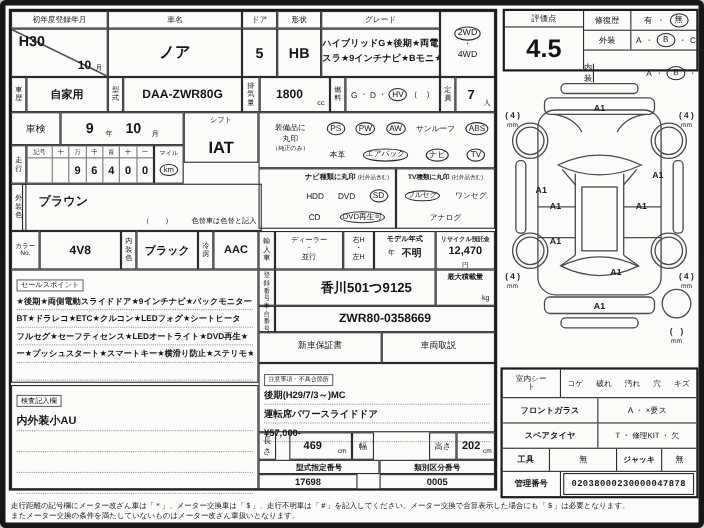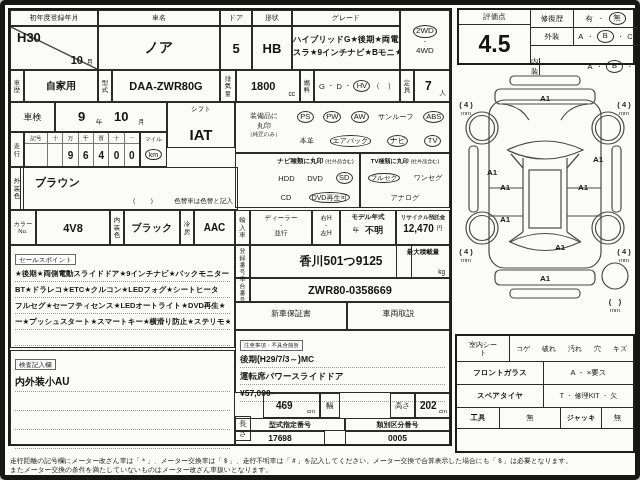--- a/index.html
+++ b/index.html
@@ -220,51 +220,51 @@
     </div>
     <div class="abs bd" style="left:330px;top:200px;width:56px;height:35px;">
       <div class="b ct" style="font-size:6.5px;height:13px;">モデル年式</div>
       <div class="ct" style="gap:6px;">
         <span style="font-size:6.5px;">年</span>
         <span class="b" style="font-size:9px;">不明</span>
       </div>
     </div>
     <div class="abs bd" style="left:386px;top:200px;width:54px;height:35px;">
       <div class="b ct" style="font-size:5.5px;height:12px;">リサイクル預託金</div>
-      <div class="ct" style="gap:3px;">
+      <div class="ct" style="gap:3px;flex-direction:column;">
         <span class="b" style="font-size:10px;">12,470</span>
         <span style="font-size:6px;">円</span>
       </div>
     </div>
 
     <div class="abs bd vlab" style="left:225px;top:235px;width:15px;height:33px;">
         <span class="vtxt" style="font-size:6px;line-height:7px;">登録番号</span>
       </div>
-    <div class="abs bd ct b" style="left:240px;top:235px;width:162px;height:33px;font-size:12px;padding-left:20px;">香川501つ9125</div>
+    <div class="abs bd ct b" style="left:240px;top:235px;width:146px;height:33px;font-size:12px;padding-left:20px;">香川501つ9125</div>
     <div class="abs bd" style="left:386px;top:235px;width:54px;height:33px;">
       <div class="b ct" style="font-size:6.5px;height:12px;">最大積載量</div>
       <span class="abs" style="right:4px;bottom:2px;font-size:6.5px;">kg</span>
     </div>
 
     <div class="abs bd vlab" style="left:225px;top:268px;width:15px;height:24px;">
         <span class="vtxt" style="font-size:6px;line-height:7px;">車台番号</span>
       </div>
     <div class="abs bd ct b" style="left:240px;top:268px;width:200px;height:24px;font-size:11px;">ZWR80-0358669</div>
 
     <div class="abs bd ct" style="left:225px;top:292px;width:112px;height:28px;font-size:8px;align-items:flex-start;padding-top:5px;">新車保証書</div>
     <div class="abs bd ct" style="left:337px;top:292px;width:103px;height:28px;font-size:8px;align-items:flex-start;padding-top:5px;">車両取説</div>
 
     <div class="abs bd" style="left:225px;top:320px;width:215px;height:63px;padding:2px 4px;">
       <span class="tag" style="font-size:5.5px;">注意事項・不具合箇所</span>
       <div class="nline">後期(H29/7/3～)MC</div>
       <div class="nline">運転席パワースライドドア</div>
       <div class="nline">¥57,000-</div>
     </div>
 
-    <div class="abs bd ct" style="left:225px;top:406px;width:16px;height:25px;font-size:7.5px;">長さ</div>
+    <div class="abs bd ct" style="left:225px;top:383px;width:16px;height:25px;font-size:7.5px;">長さ</div>
     <div class="abs bd" style="left:253px;top:383px;width:57px;height:25px;">
       <span class="abs b" style="left:12px;top:6px;font-size:10px;">469</span>
       <span class="abs" style="right:4px;bottom:3px;font-size:6px;">cm</span>
     </div>
     <div class="abs bd ct" style="left:310px;top:383px;width:20px;height:25px;font-size:7.5px;">幅</div>
     <div class="abs bd ct" style="left:380px;top:383px;width:25px;height:25px;font-size:7.5px;">高さ</div>
     <div class="abs bd" style="left:405px;top:383px;width:35px;height:25px;">
       <span class="abs b" style="left:4px;top:6px;font-size:10px;">202</span>
       <span class="abs" style="right:2px;bottom:3px;font-size:6px;">cm</span>
     </div>
@@ -404,20 +404,26 @@
     <div class="abs" style="left:0;top:49px;width:176px;height:23px;border-bottom:1px solid #2b2b2b;display:flex;">
       <div class="ct b" style="width:86px;font-size:7.5px;border-right:1px solid #2b2b2b;">スペアタイヤ</div>
       <div class="ct" style="flex:1;font-size:7px;">T ・ 修理KIT ・ 欠</div>
     </div>
     <div class="abs" style="left:0;top:72px;width:176px;height:21px;border-bottom:1px solid #2b2b2b;display:flex;">
       <div class="ct b" style="width:42px;font-size:7.5px;border-right:1px solid #2b2b2b;">工具</div>
       <div class="ct" style="width:60px;font-size:7.5px;border-right:1px solid #2b2b2b;">無</div>
       <div class="ct b" style="width:40px;font-size:7px;border-right:1px solid #2b2b2b;">ジャッキ</div>
       <div class="ct" style="flex:1;font-size:7.5px;">無</div>
     </div>
+    <div class="abs" style="left:0;top:93px;width:176px;height:22px;display:flex;">
+      <div class="ct b" style="width:52px;font-size:7.5px;border-right:1px solid #2b2b2b;">管理番号</div>
+      <div class="ct" style="flex:1;padding:2px;">
+        <div class="ct b" style="border:1.5px solid #2b2b2b;width:100%;height:100%;font-size:8px;letter-spacing:0.4px;font-family:'Liberation Mono','DejaVu Sans Mono',monospace;">02038000230000047878</div>
+      </div>
+    </div>
   </div>
 
   <div class="abs" style="left:10px;top:456px;width:622px;">
     <div style="font-size:6.8px;line-height:9px;white-space:nowrap;overflow:hidden;">走行距離の記号欄にメーター改ざん車は「＊」、メーター交換車は「＄」、走行不明車は「＃」を記入してください。メーター交換で合算表示した場合にも「＄」は必要となります。</div>
     <div style="font-size:6.8px;line-height:9px;">またメーター交換の条件を満たしていないものはメーター改ざん車扱いとなります。</div>
   </div>
 
 </div>
 
 </body></html>

